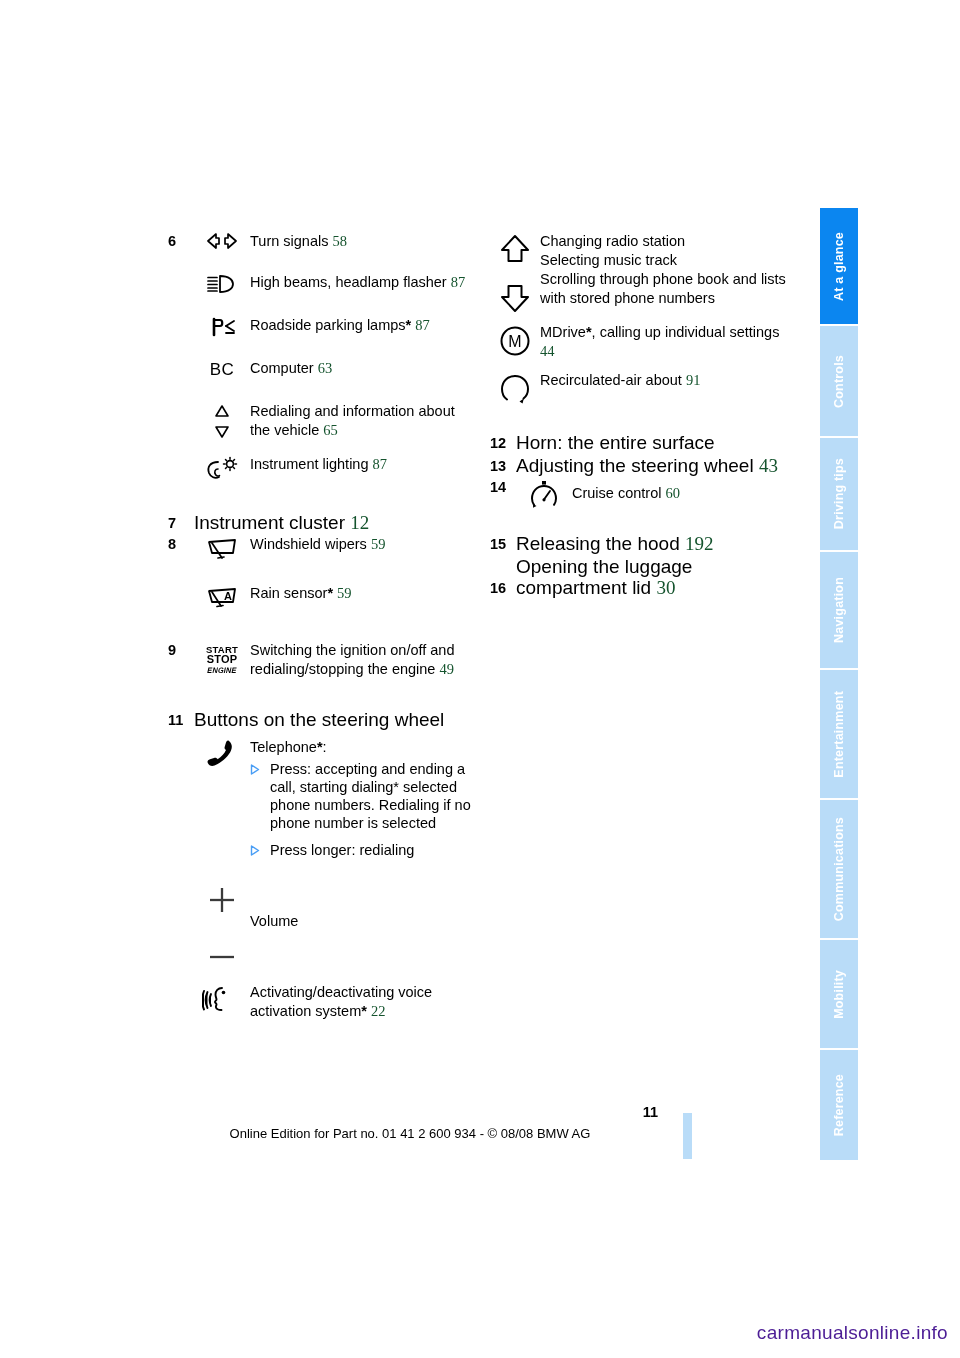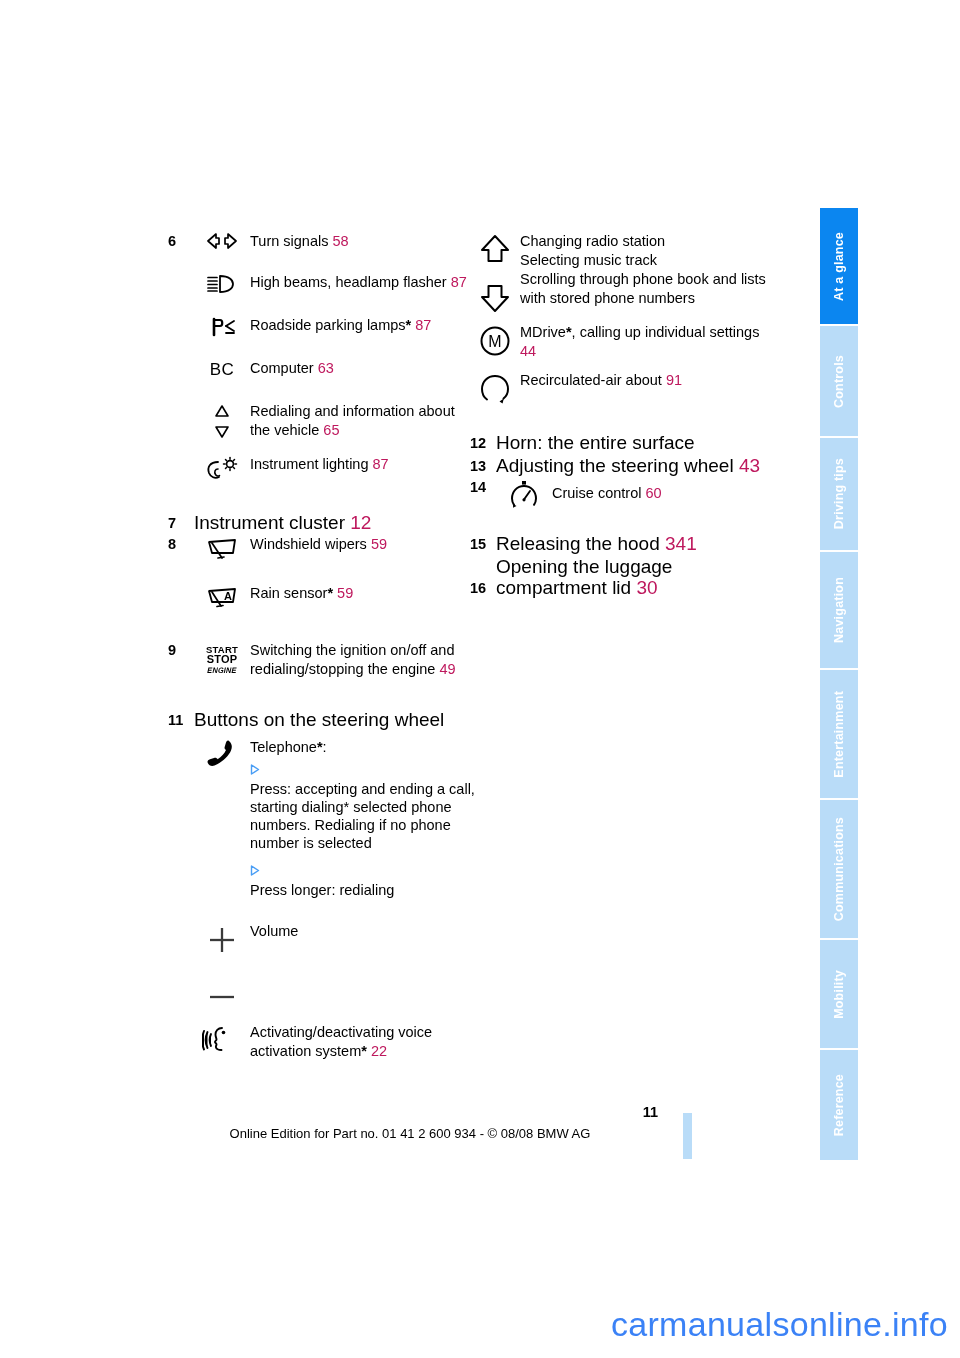--- a/index.html
+++ b/index.html
@@ -57,21 +57,21 @@
   #content {
     position: absolute;
     left: 0; top: 0;
     width: 820px; height: 1300px;
   }
   .col {
     position: absolute;
     top: 232px;
   }
   #col-left  { left: 168px; width: 310px; }
-  #col-right { left: 470px; width: 300px; }
+  #col-right { left: 490px; width: 300px; }
 
   
   .row {
     display: flex;
     align-items: flex-start;
   }
   .num {
     font-weight: bold;
     font-size: 14.5px;
     line-height: 19px;
@@ -85,40 +85,40 @@
     align-items: center;
     justify-content: center;
     padding-top: 1px;
   }
   .txt {
     font-size: 14.5px;
     line-height: 19px;
     flex: 1 1 auto;
   }
   .pg {
-    color: #be185d;
+    color: #14532d;
     white-space: nowrap;
+    font-family: Liberation Serif, serif;
   }
   .ast { font-weight: bold; }
 
   
   .simple {
     display: flex;
     align-items: flex-end;
     margin-bottom: 2px;
   }
   .simple .lbl { font-size: 19px; line-height: 21px; }
 
   
   .bullets { margin-top: 3px; }
   .bullet {
     display: flex;
     align-items: flex-start;
     margin-bottom: 9px;
-    flex-direction: column;
   }
   .bullet .tri {
     flex: 0 0 20px;
     width: 20px;
     padding-top: 4px;
   }
   .bullet .btxt {
     font-size: 14.5px;
     line-height: 18px;
     flex: 1 1 auto;
@@ -177,22 +177,22 @@
     position: absolute;
     left: 683px; top: 1113px;
     width: 9px; height: 46px;
     background: #b9dcf8;
   }
 
   
   #watermark {
     position: absolute;
     right: 12px; bottom: 14px;
-    font-size: 34px;
-    color: #3b82f6;
+    font-size: 19px;
+    color: #4c1d95;
     letter-spacing: .3px;
   }
 
   svg { display: block; }
 </style>
 </head>
 <body>
 
 <div id="page-sheet"></div>
 
@@ -437,21 +437,21 @@
                 </svg>
             </div>
             <div class="btxt">Press longer: redialing</div>
           </div>
         </div>
       </div>
     </div>
 
     <div class="gap-sm"></div>
 
-    <div class="row" style="align-items:flex-start;">
+    <div class="row" style="align-items:center;">
       <div class="num"></div>
       <div class="icon-cell">
         <div class="volwrap">
           <svg width="34" height="34" viewBox="0 0 34 34">
             <line x1="17" y1="5" x2="17" y2="29" stroke="#3a3a3a" stroke-width="2.3"></line>
             <line x1="5" y1="17" x2="29" y2="17" stroke="#3a3a3a" stroke-width="2.3"></line>
           </svg>
           <svg width="34" height="8" viewBox="0 0 34 8">
             <line x1="5" y1="4" x2="29" y2="4" stroke="#3a3a3a" stroke-width="2.3"></line>
           </svg>
@@ -566,21 +566,21 @@
         <span class="pg">60</span>
       </div>
     </div>
 
     <div style="height:22px;"></div>
 
     <div class="simple">
       <div class="num">15</div>
       <div class="lbl">
         <span>Releasing the hood</span>
-        <span class="pg">341</span>
+        <span class="pg">192</span>
       </div>
     </div>
 
     <div class="simple">
       <div class="num">16</div>
       <div class="lbl">
         <span>Opening the luggage compartment lid</span>
         <span class="pg">30</span>
       </div>
     </div>

